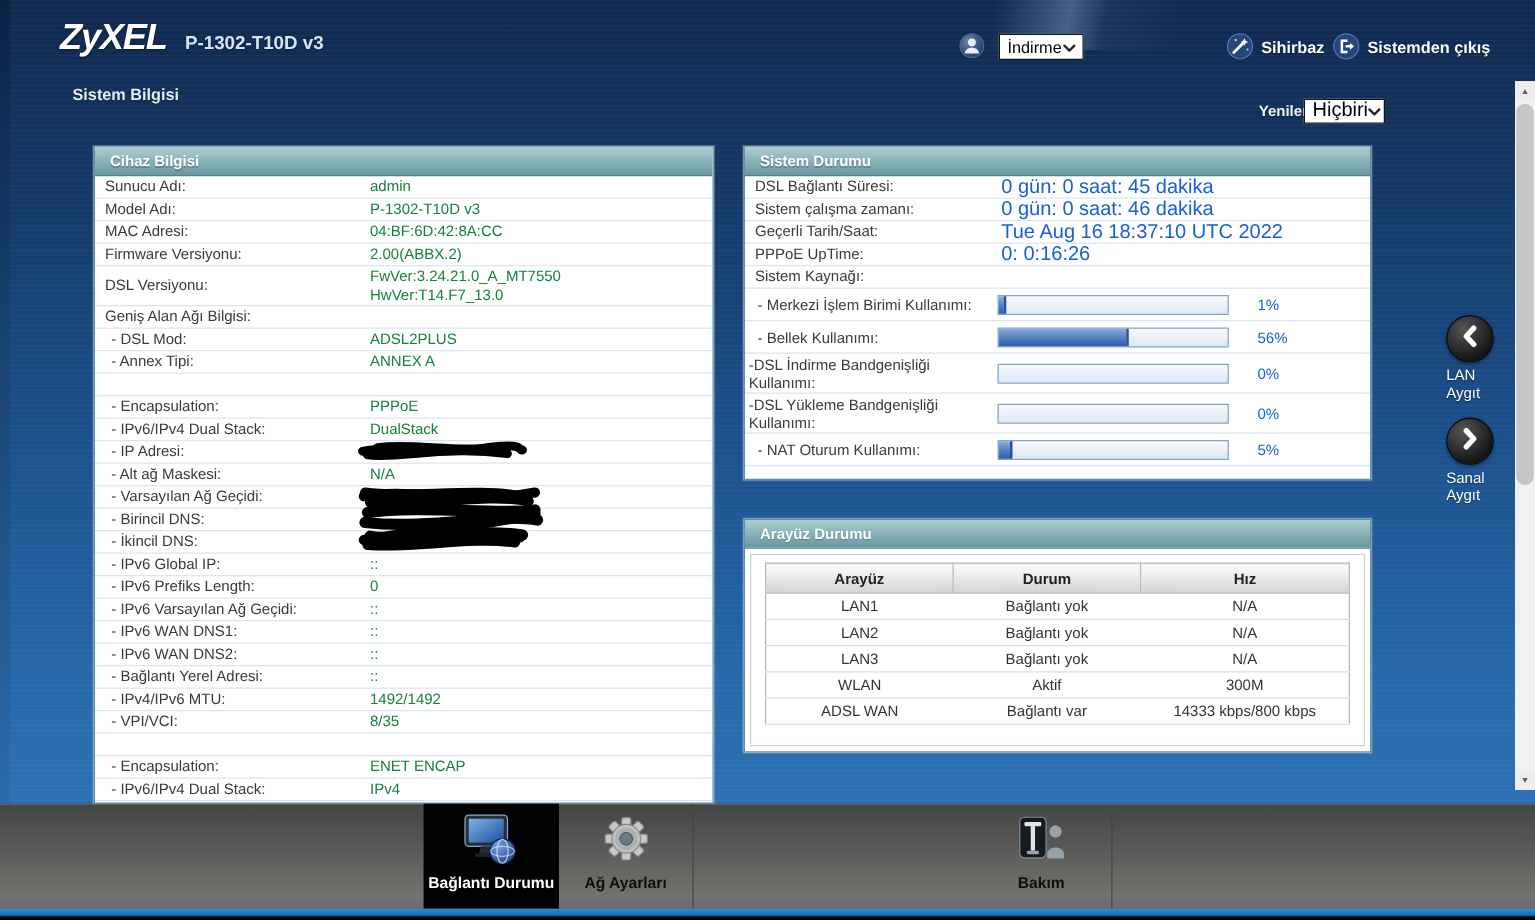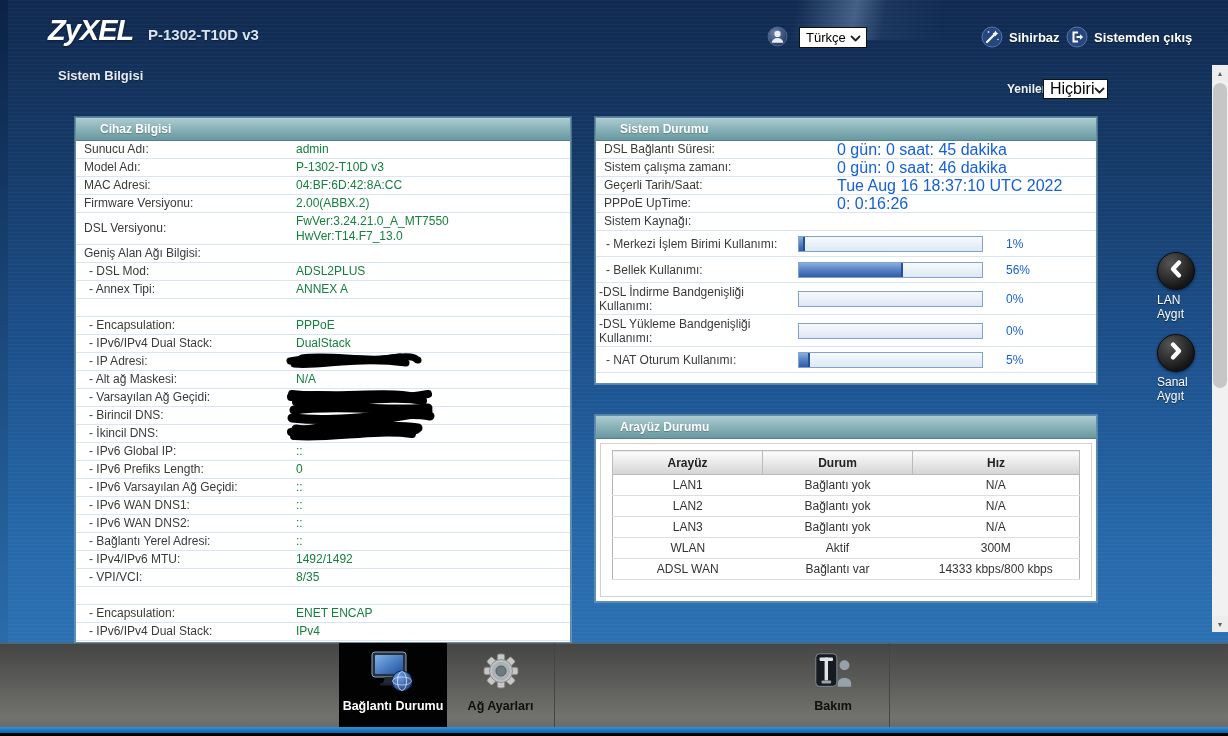--- a/index.html
+++ b/index.html
@@ -17,40 +17,40 @@
   .brand{position:absolute;left:48px;top:14px;font-size:29px;font-weight:bold;font-style:italic;color:#fff;letter-spacing:-1px;text-shadow:0 1px 2px rgba(0,0,0,0.5);}
   .model{position:absolute;left:148px;top:26px;font-size:15px;font-weight:bold;color:#d9e4f0;text-shadow:0 1px 1px rgba(0,0,0,0.4);}
   .hicon{position:absolute;width:22px;height:22px;}
   .hlink-label{position:absolute;font-size:13px;font-weight:bold;color:#fff;cursor:pointer;text-shadow:0 1px 1px rgba(0,0,0,0.4);}
   .selectbox{position:absolute;background:#fff;border:1px solid #111;box-sizing:border-box;display:flex;align-items:center;justify-content:space-between;padding:0 5px 0 6px;font-size:13px;color:#000;cursor:pointer;}
   .page-title{position:absolute;left:58px;top:68px;font-size:13px;font-weight:bold;color:#e6edf7;text-shadow:0 1px 1px rgba(0,0,0,0.4);}
   .refresh-label{position:absolute;left:1007px;top:82px;font-size:12px;font-weight:bold;color:#f0f4fa;text-shadow:0 1px 1px rgba(0,0,0,0.4);}
 
   
   .panel{position:absolute;background:#fff;border:1px solid #5f8fa0;box-shadow:0 0 0 1px rgba(180,210,225,0.35);}
-  .panel-header{height:23px;line-height:23px;padding-left:24px;font-size:12px;font-weight:bold;color:#fff;
+  .panel-header{height:23px;line-height:23px;padding-left:12px;font-size:12px;font-weight:bold;color:#fff;
     background:linear-gradient(180deg,#adcdd2 0%,#8cb4ba 45%,#6899a1 100%);border-bottom:1px solid #577f86;text-shadow:0 1px 1px rgba(0,0,0,0.25);box-sizing:border-box;}
   #device-panel{left:75px;top:117px;width:494px;height:524px;overflow:hidden;}
   #status-panel{left:595px;top:117px;width:500px;height:265px;}
   #iface-panel{left:595px;top:415px;width:500px;height:185px;}
 
   
   .dev-row{display:flex;height:18px;box-sizing:border-box;border-bottom:1px solid #d9e5f3;position:relative;}
   .dev-row.tall{height:32px;}
   .dev-label{width:220px;padding-left:8px;font-size:12px;color:#3a3a3a;line-height:17px;white-space:pre;box-sizing:border-box;}
   .dev-label.sub{padding-left:13px;}
   .dev-row.tall .dev-label{line-height:31px;}
   .dev-value{flex:1;font-size:12px;color:#15803d;line-height:17px;white-space:pre-line;position:relative;}
   .dev-row.tall .dev-value{line-height:15px;padding-top:1px;}
   .scrib{position:absolute;left:-10px;top:-1px;overflow:visible;z-index:3;pointer-events:none;}
   .scrib path{stroke:#000;fill:none;stroke-linecap:round;}
   .scrib.lg{top:-5px;}
 
   
-  .st-row{display:flex;height:18px;box-sizing:border-box;border-bottom:1px solid #d9e5f3;gap:36px;}
+  .st-row{display:flex;height:18px;box-sizing:border-box;border-bottom:1px solid #d9e5f3;}
   .st-label{width:205px;padding-left:8px;font-size:12px;color:#3a3a3a;line-height:17px;white-space:pre;box-sizing:border-box;}
   .st-value{flex:1;font-size:16px;color:#1560d8;line-height:17px;}
   .res-row{position:relative;height:26px;border-bottom:1px solid #d9e5f3;box-sizing:border-box;}
   .res-row.tall{height:32px;}
   .res-label{position:absolute;left:0;top:50%;transform:translateY(-50%);width:198px;padding-left:10px;font-size:12px;color:#3a3a3a;line-height:14px;white-space:pre-line;box-sizing:border-box;}
   .res-row.tall .res-label{padding-left:3px;}
   .res-bar{position:absolute;left:202px;top:50%;transform:translateY(-50%);width:183px;height:14px;border:1px solid #7fa3cc;background:linear-gradient(180deg,#f7fafd,#dde7f4);}
   .res-fill{height:100%;background:linear-gradient(180deg,#8cadde 0%,#5b85c6 45%,#2f5da8 100%);}
   .res-pct{position:absolute;left:410px;top:50%;transform:translateY(-50%);font-size:12px;color:#1560d8;}
 
@@ -103,21 +103,21 @@
           <radialGradient id="g_usr" cx="0.35" cy="0.3" r="0.9">
             <stop offset="0" stop-color="#6b82a8"></stop>
             <stop offset="1" stop-color="#162b50"></stop>
           </radialGradient>
         </defs>
         <circle cx="10" cy="10" r="9" fill="url(#g_usr)" stroke="#476190"></circle>
         <circle cx="10" cy="7.5" r="3" fill="#e9edf2"></circle>
         <path d="M4.5 16 a5.5 4.5 0 0 1 11 0 z" fill="#e9edf2"></path>
       </svg></span>
   <div class="selectbox" style="left:799px;top:27px;width:68px;height:21px;">
-    <span>Türkçe</span>
+    <span>İndirme</span>
     <span><svg width="11" height="7" viewBox="0 0 11 7">
           <polyline points="1.5,1.5 5.5,5.5 9.5,1.5" fill="none" stroke="#222" stroke-width="1.8" stroke-linecap="round" stroke-linejoin="round"></polyline>
         </svg></span>
   </div>
   <span class="hicon" style="left:981px;top:26px;"><svg width="22" height="22" viewBox="0 0 22 22">
         <circle cx="11" cy="11" r="10" fill="#27467e" stroke="#5777ac"></circle>
         <line x1="6" y1="16" x2="13" y2="9" stroke="#fff" stroke-width="2.2" stroke-linecap="round"></line>
         <path d="M14.5 4.5 l1 2 l2 1 l-2 1 l-1 2 l-1 -2 l-2 -1 l2 -1 z" fill="#fff"></path>
         <circle cx="7.5" cy="6" r="0.9" fill="#cfe0ff"></circle>
         <circle cx="17" cy="13.5" r="0.8" fill="#cfe0ff"></circle>

